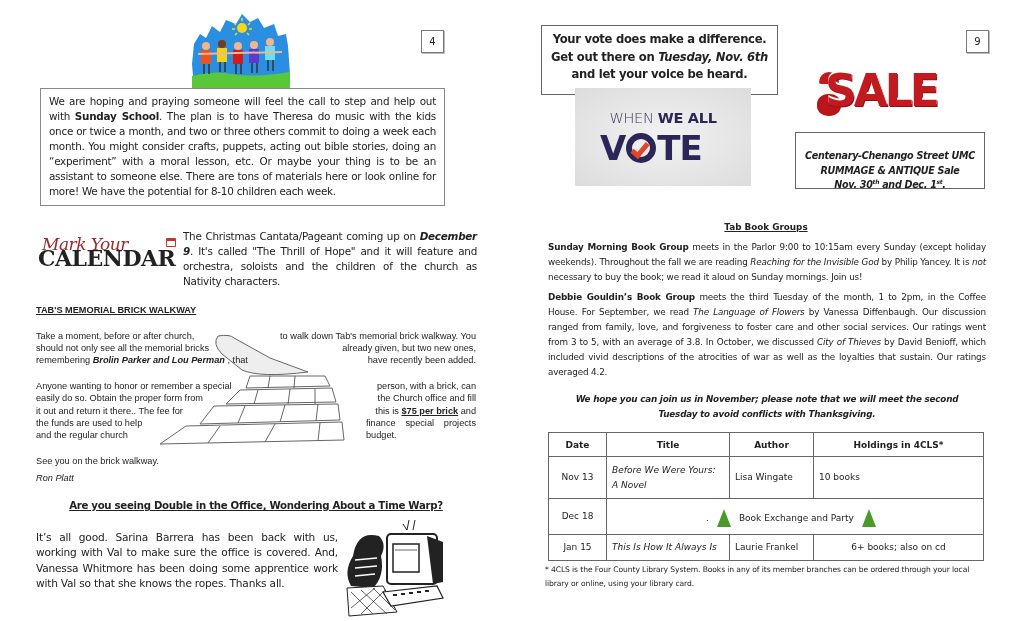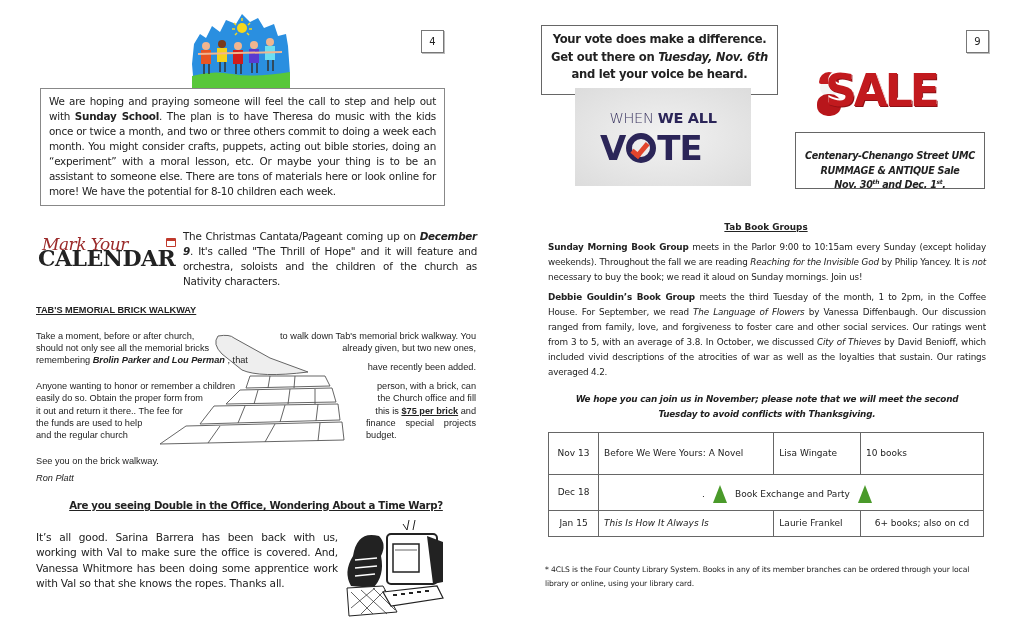--- a/index.html
+++ b/index.html
@@ -123,23 +123,23 @@
         <line x1="170" y1="91" x2="168" y2="109"></line>
     </g>
   </svg>
 </div>
 
 <div class="abs brick-line" style="left:36px;top:330px;">Take a moment, before or after church,</div>
 <div class="abs brick-line" style="left:256px;top:330px;width:220px;text-align:right;">to walk down Tab's memorial brick walkway.  You</div>
 <div class="abs brick-line" style="left:36px;top:342px;">should not only see all the memorial bricks</div>
 <div class="abs brick-line" style="left:300px;top:342px;width:176px;text-align:right;">already given, but two new ones,</div>
 <div class="abs brick-line" style="left:36px;top:354px;"><span>remembering </span><b><i>Brolin Parker and Lou Perman</i></b><span> , that</span></div>
-<div class="abs brick-line" style="left:340px;top:354px;width:136px;text-align:right;margin-top:7px;">have recently been added.</div>
-
-<div class="abs brick-line" style="left:36px;top:380px;">Anyone wanting to honor or remember a children</div>
+<div class="abs brick-line" style="left:340px;top:354px;width:136px;text-align:right;">have recently been added.</div>
+
+<div class="abs brick-line" style="left:36px;top:380px;">Anyone wanting to honor or remember a special</div>
 <div class="abs brick-line" style="left:36px;top:392px;">easily do so.  Obtain the proper form from</div>
 <div class="abs brick-line" style="left:36px;top:405px;">it out and return it there.. The fee for</div>
 <div class="abs brick-line" style="left:36px;top:417px;">the funds are used to help</div>
 <div class="abs brick-line" style="left:36px;top:429px;">and the regular church</div>
 
 <div class="abs brick-line" style="left:366px;top:380px;width:110px;text-align:right;">person, with a brick, can</div>
 <div class="abs brick-line" style="left:366px;top:392px;width:110px;text-align:right;">the Church office and fill</div>
 <div class="abs brick-line" style="left:366px;top:405px;width:110px;text-align:right;"><span>this is </span><b style="text-decoration:underline;">$75 per brick</b><span> and</span></div>
 <div class="abs brick-line" style="left:366px;top:417px;width:110px;text-align:justify;text-align-last:justify;">finance special projects</div>
 <div class="abs brick-line" style="left:366px;top:429px;">budget.</div>
@@ -225,23 +225,29 @@
 </div>
 
 <div class="abs tbg-para" style="left:548px;top:290px;width:438px;">
   <b>Debbie Gouldin’s Book Group</b><span> meets the third Tuesday of the month, 1 to 2pm, in the Coffee House. For September, we read </span><i>The Language of Flowers</i><span> by Vanessa Diffenbaugh. Our discussion ranged from family, love, and forgiveness to foster care and other social services. Our ratings went from 3 to 5, with an average of 3.8. In October, we discussed </span><i>City of Thieves</i><span> by David Benioff, which included vivid descriptions of the atrocities of war as well as the loyalties that sustain. Our ratings averaged 4.2.</span>
 </div>
 
 <div class="abs tbg-note" style="left:555px;top:392px;width:424px;">We hope you can join us in November; please note that we will meet the second Tuesday to avoid conflicts with Thanksgiving.</div>
 
 <table class="books abs" style="left:548px;top:432px;width:436px;">
   <tbody>
+      <tr>
+    <th style="width:58px;">Date</th>
+    <th style="width:123px;">Title</th>
+    <th style="width:84px;">Author</th>
+    <th>Holdings in 4CLS*</th>
+  </tr>
   <tr style="height:42px;">
     <td class="c">Nov 13</td>
-    <td style="margin-left:32px;">Before We Were Yours: A Novel</td>
+    <td style="font-style:italic;margin-left:32px;">Before We Were Yours: A Novel</td>
     <td>Lisa Wingate</td>
     <td>10 books</td>
   </tr>
   <tr style="height:36px;">
     <td class="c">Dec 18</td>
     <td colspan="3" class="c" style="padding-top:4px;"><span>.</span><span class="tree"></span><span>Book Exchange and Party</span><span class="tree"></span></td>
   </tr>
   <tr style="height:26px;">
     <td class="c">Jan 15</td>
     <td style="font-style:italic;">This Is How It Always Is</td>

